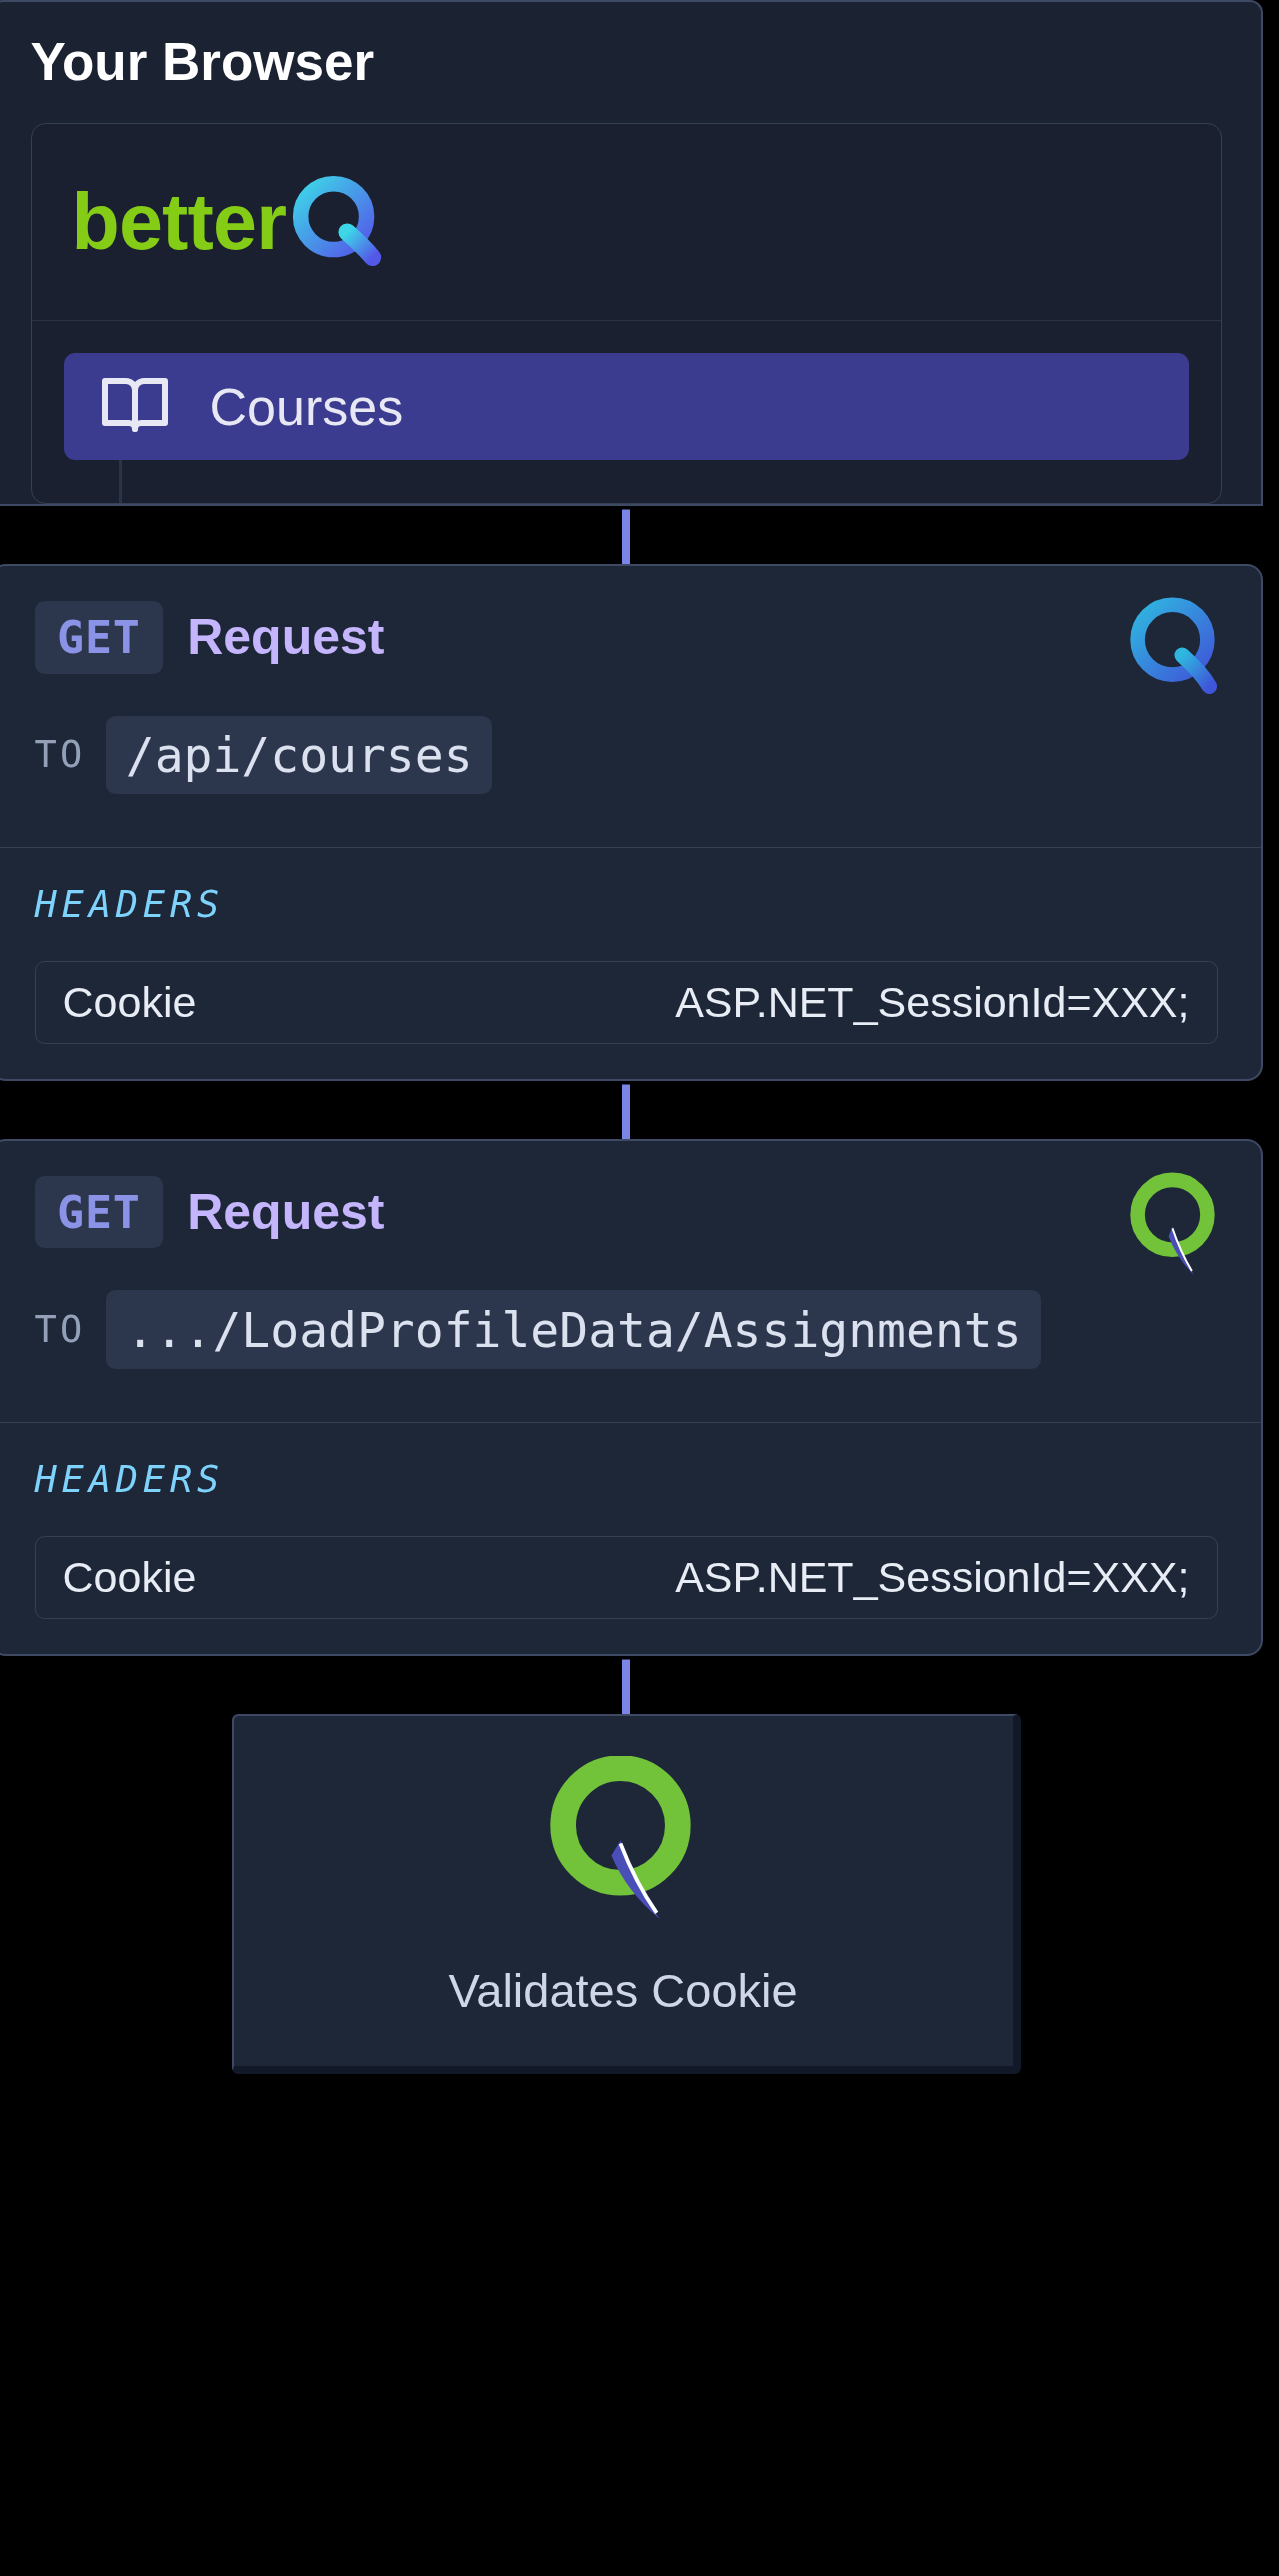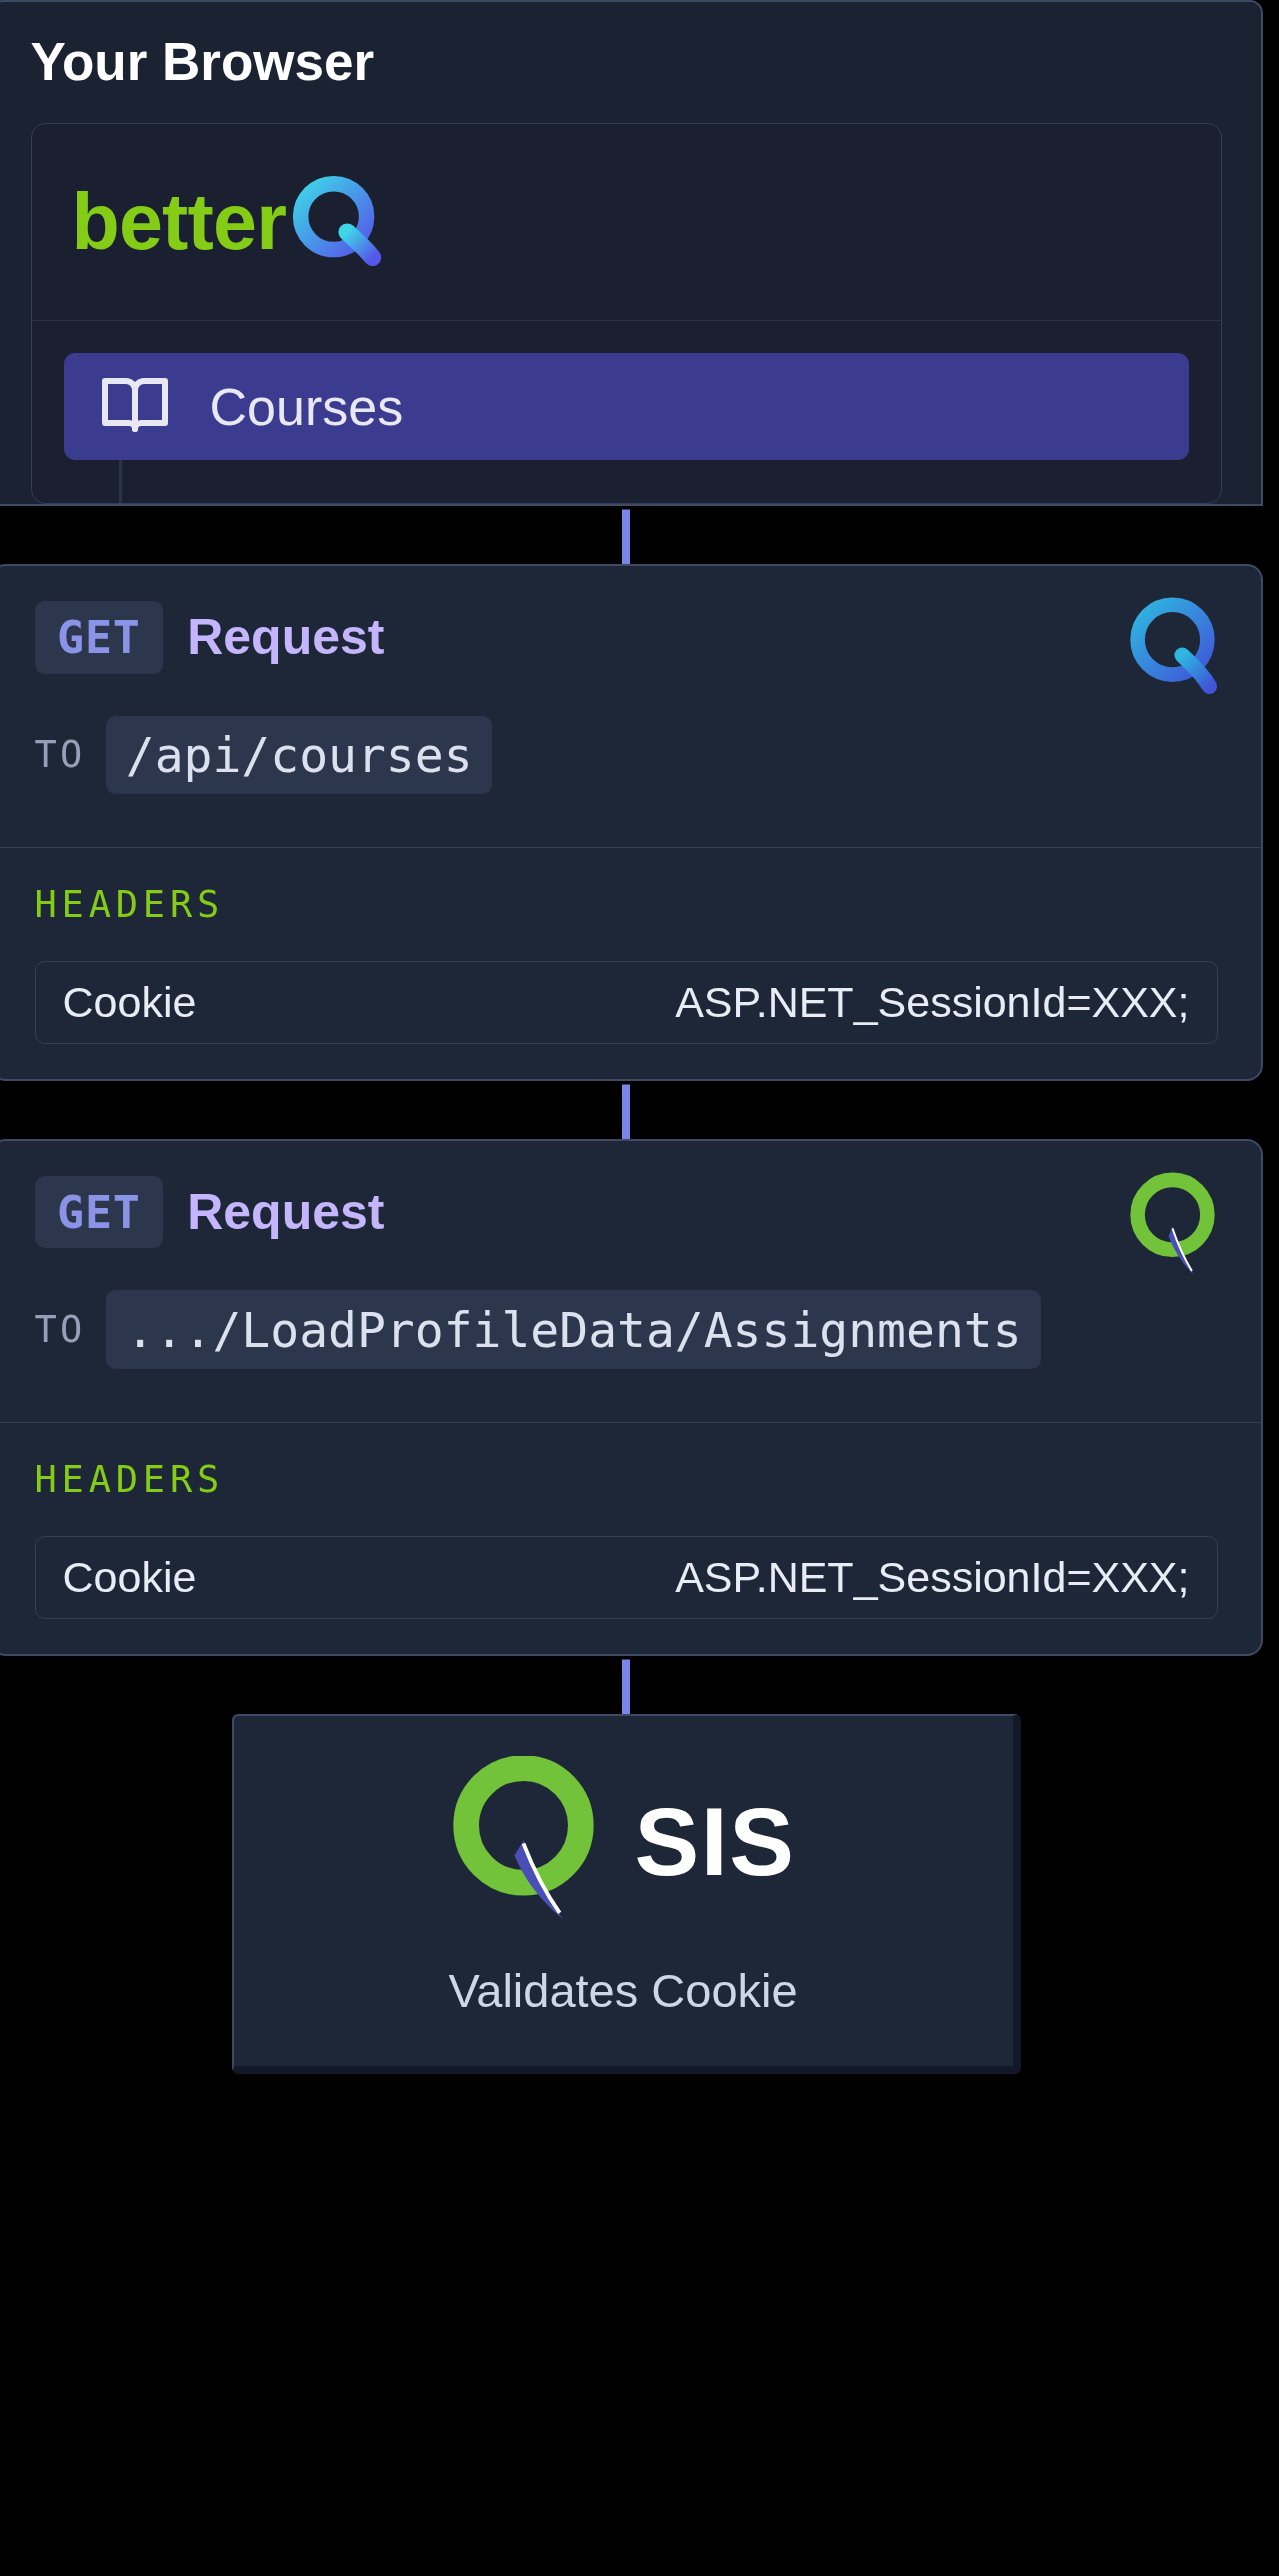--- a/index.html
+++ b/index.html
@@ -93,21 +93,21 @@
     font-size: 48px;
     padding: 11.3px 19.3px;
     border-radius: 9.7px;
     white-space: nowrap;
     text-align: center;
   }
 
   .hdr-section { border-top: 1.6px solid #364055; margin-top: 43px; padding: 35px 43px 35px 43px; }
   .hdr-title {
     font-family: ui-monospace, Menlo, Consolas, monospace;
-    font-size: 37px; letter-spacing: 4.8px; color: #84cc16; margin-bottom: 35px;
+    font-size: 37px; letter-spacing: 4.8px; color: #7dd3fc; margin-bottom: 35px; font-style: italic;
   }
   .hdr-row {
     border: 1.6px solid #364055; border-radius: 9.7px;
     padding: 16px 27px;
     display: flex; justify-content: space-between; align-items: center;
     font-size: 43px;
   }
   .hdr-key { color: #e8ecf5; }
   .hdr-val { color: #e8ecf5; font-family: inherit; }
 
@@ -250,19 +250,18 @@
 
   <div class="sis-box" style="margin-top:-50px;">
     <div class="sis-row">
       <span>
         <svg width="153" height="169" viewBox="0 0 100 112">
           <circle cx="48" cy="46" r="38" fill="none" stroke="#72c23a" stroke-width="17"></circle>
           <path d="M48 56 Q60 88 74 108 Q52 90 42 66 Z" fill="#4a4fb8"></path>
           <path d="M48 58 Q58 84 72 104" stroke="#fff" stroke-width="2.5" fill="none"></path>
         </svg>
       </span>
-      <span class="sis-text">SIS</span>
     </div>
     <div class="sis-sub">Validates Cookie</div>
   </div>
 
 </div>
 
 
 </body></html>

